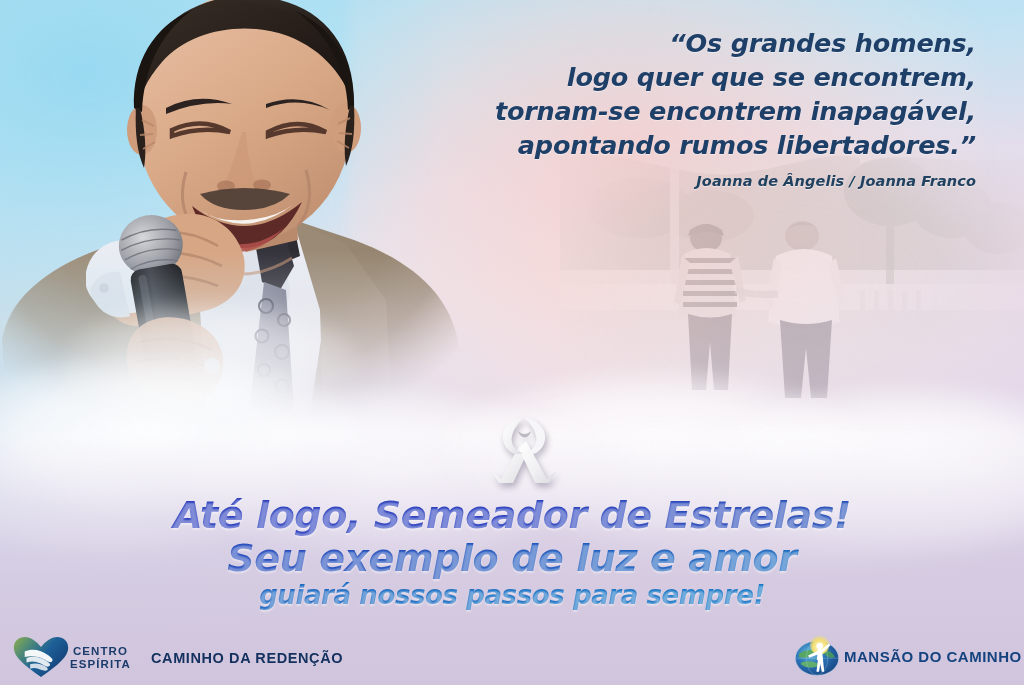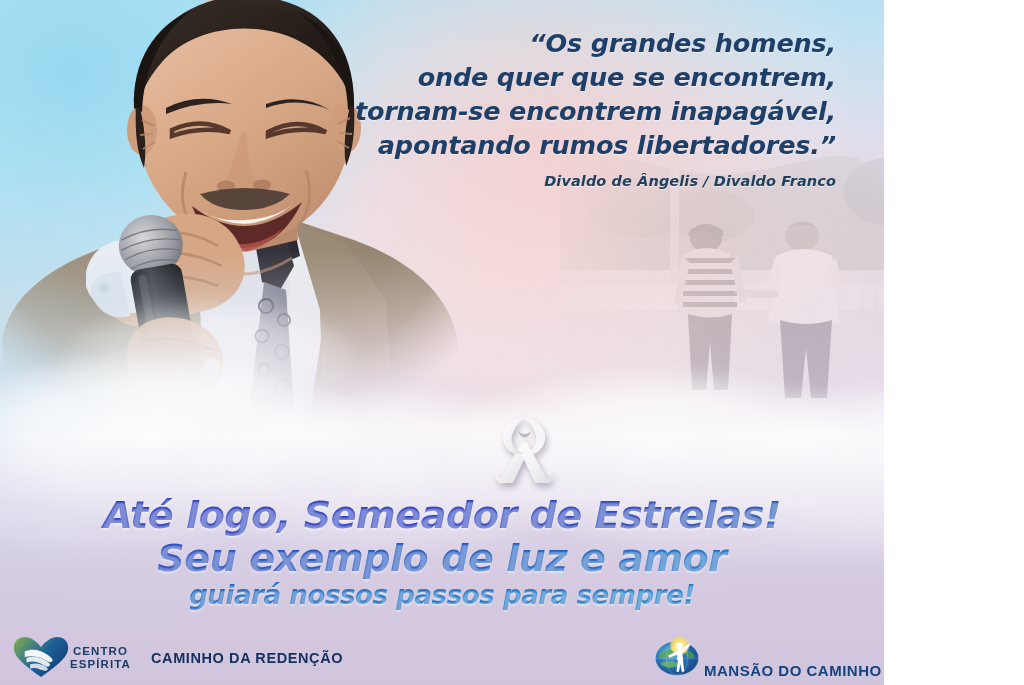--- a/index.html
+++ b/index.html
@@ -1,21 +1,21 @@
 <!DOCTYPE html>
 <html><head>
 <meta charset="utf-8">
 <style>
   * { margin:0; padding:0; box-sizing:border-box; }
   html,body { width:1024px; height:685px; overflow:hidden; background:#fff; }
   body { font-family:"Liberation Sans", sans-serif; }
 
   #poster {
     position:relative;
-    width:884px; height:685px;
+    width:1024px; height:685px;
     overflow:hidden;
     background:#f97316;
     padding-left:44px;
   }
 
   
   .bg-sky {
     position:absolute; inset:0;
     background:
       linear-gradient(175deg,
@@ -182,21 +182,21 @@
     color:transparent;
     padding-bottom:3px;
   }
 
   
   .logo {
     position:absolute;
     display:flex; flex-direction:row; align-items:center;
   }
   .logo-left  { left:12px;  bottom:4px; width:198px; }
-  .logo-right { right:24px; bottom:6px; width:210px;align-items:flex-end; }
+  .logo-right { right:24px; bottom:6px; width:210px; }
 
   .logo-mark { line-height:0; margin-bottom:2px; }
 
   .logo-text-sm {
     font-family:"Liberation Sans", sans-serif;
     font-weight:bold;
     font-size:11.5px;
     letter-spacing:1.1px;
     color:#1b3b6b;
     text-align:center;
@@ -442,24 +442,24 @@
   <div class="cloud c1"></div>
   <div class="cloud c2"></div>
   <div class="cloud c3"></div>
   <div class="cloud c4"></div>
   <div class="cloud c7"></div>
   <div class="cloud c6"></div>
   <div class="bottom-wash"></div>
 
   <div class="quote-block">
     <div class="quote-line">“Os grandes homens,</div>
-    <div class="quote-line">onde quer que se encontrem,</div>
+    <div class="quote-line">logo quer que se encontrem,</div>
     <div class="quote-line">tornam-se encontrem inapagável,</div>
     <div class="quote-line">apontando rumos libertadores.”</div>
-    <div class="quote-attr">Divaldo de Ângelis / Divaldo Franco</div>
+    <div class="quote-attr">Joanna de Ângelis / Joanna Franco</div>
   </div>
 
   <div class="ribbon-wrap">
     <svg viewBox="0 0 70 78" width="70" height="78" aria-hidden="true">
       <defs>
         <linearGradient id="ribG" x1="0" y1="0" x2="1" y2="1">
           <stop offset="0%" stop-color="#ffffff"></stop>
           <stop offset="55%" stop-color="#f1f1f3"></stop>
           <stop offset="100%" stop-color="#dcdce1"></stop>
         </linearGradient>

